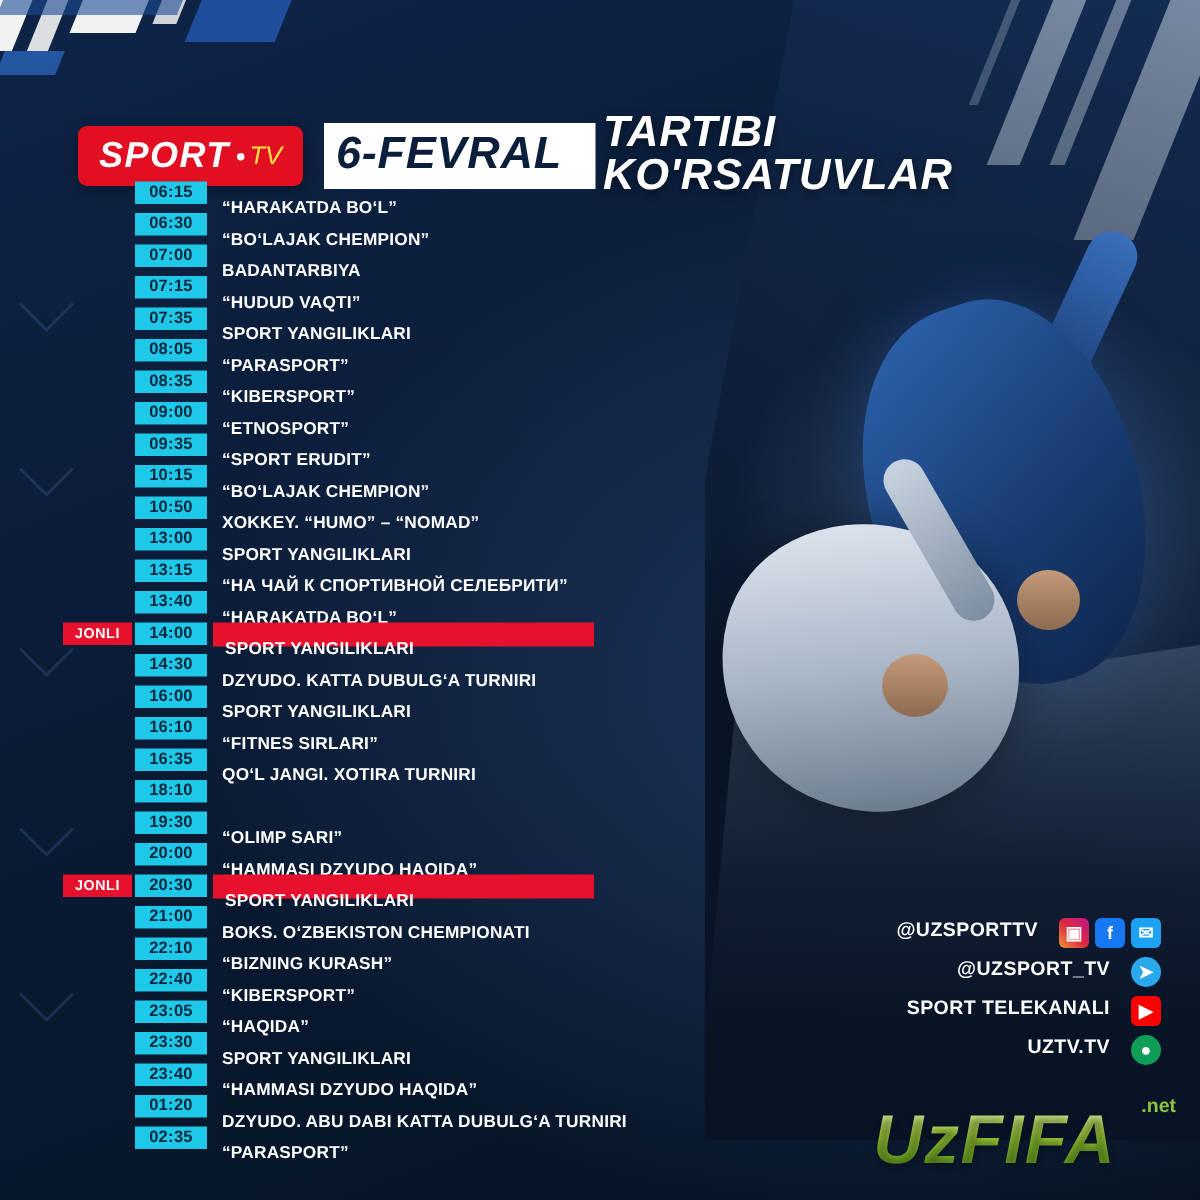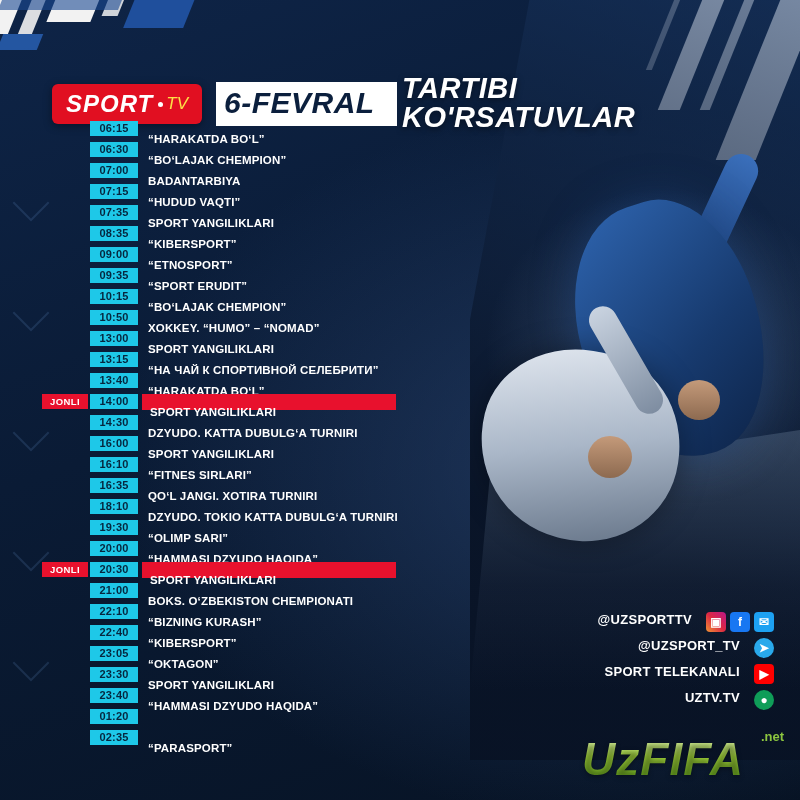--- a/index.html
+++ b/index.html
@@ -261,20 +261,24 @@
       </div>
       <div class="row">
         <div class="time">07:15</div>
         <div class="prog">“HUDUD VAQTI”</div>
       </div>
       <div class="row">
         <div class="time">07:35</div>
         <div class="prog">SPORT YANGILIKLARI</div>
       </div>
       <div class="row">
+        <div class="time">08:05</div>
+        <div class="prog">“PARASPORT”</div>
+      </div>
+      <div class="row">
         <div class="time">08:35</div>
         <div class="prog">“KIBERSPORT”</div>
       </div>
       <div class="row">
         <div class="time">09:00</div>
         <div class="prog">“ETNOSPORT”</div>
       </div>
       <div class="row">
         <div class="time">09:35</div>
         <div class="prog">“SPORT ERUDIT”</div>
@@ -317,21 +321,20 @@
       <div class="row">
         <div class="time">16:10</div>
         <div class="prog">“FITNES SIRLARI”</div>
       </div>
       <div class="row">
         <div class="time">16:35</div>
         <div class="prog">QO‘L JANGI. XOTIRA TURNIRI</div>
       </div>
       <div class="row">
         <div class="time">18:10</div>
-        <div class="prog">DZYUDO. TOKIO KATTA DUBULG‘A TURNIRI</div>
       </div>
       <div class="row">
         <div class="time">19:30</div>
         <div class="prog">“OLIMP SARI”</div>
       </div>
       <div class="row">
         <div class="time">20:00</div>
         <div class="prog">“HAMMASI DZYUDO HAQIDA”</div>
       </div>
       <div class="row live">
@@ -348,32 +351,33 @@
       <div class="row">
         <div class="time">22:10</div>
         <div class="prog">“BIZNING KURASH”</div>
       </div>
       <div class="row">
         <div class="time">22:40</div>
         <div class="prog">“KIBERSPORT”</div>
       </div>
       <div class="row">
         <div class="time">23:05</div>
-        <div class="prog">“OKTAGON”</div>
+        <div class="prog">“HAQIDA”</div>
       </div>
       <div class="row">
         <div class="time">23:30</div>
         <div class="prog">SPORT YANGILIKLARI</div>
       </div>
       <div class="row">
         <div class="time">23:40</div>
         <div class="prog">“HAMMASI DZYUDO HAQIDA”</div>
       </div>
       <div class="row">
         <div class="time">01:20</div>
+        <div class="prog">DZYUDO. ABU DABI KATTA DUBULG‘A TURNIRI</div>
       </div>
       <div class="row">
         <div class="time">02:35</div>
         <div class="prog">“PARASPORT”</div>
       </div>
     </div>
 
   <div class="social" id="social">
       <div class="social-row">
         <div class="label">@UZSPORTTV</div>

